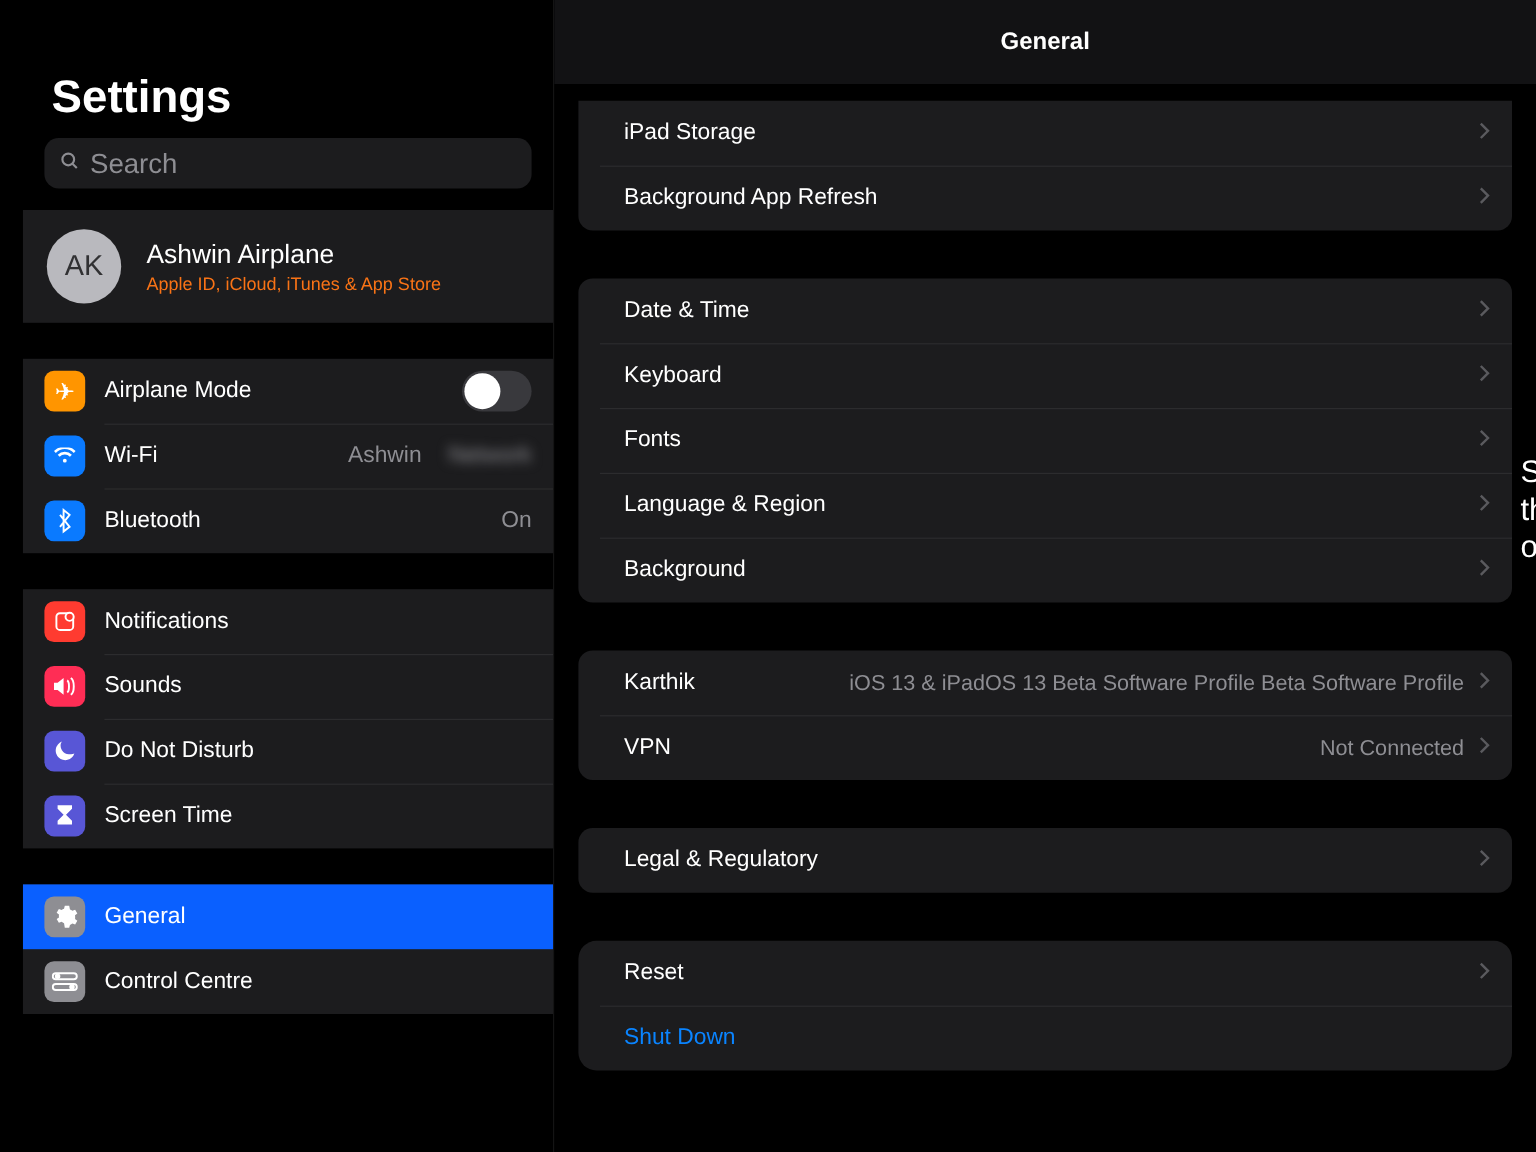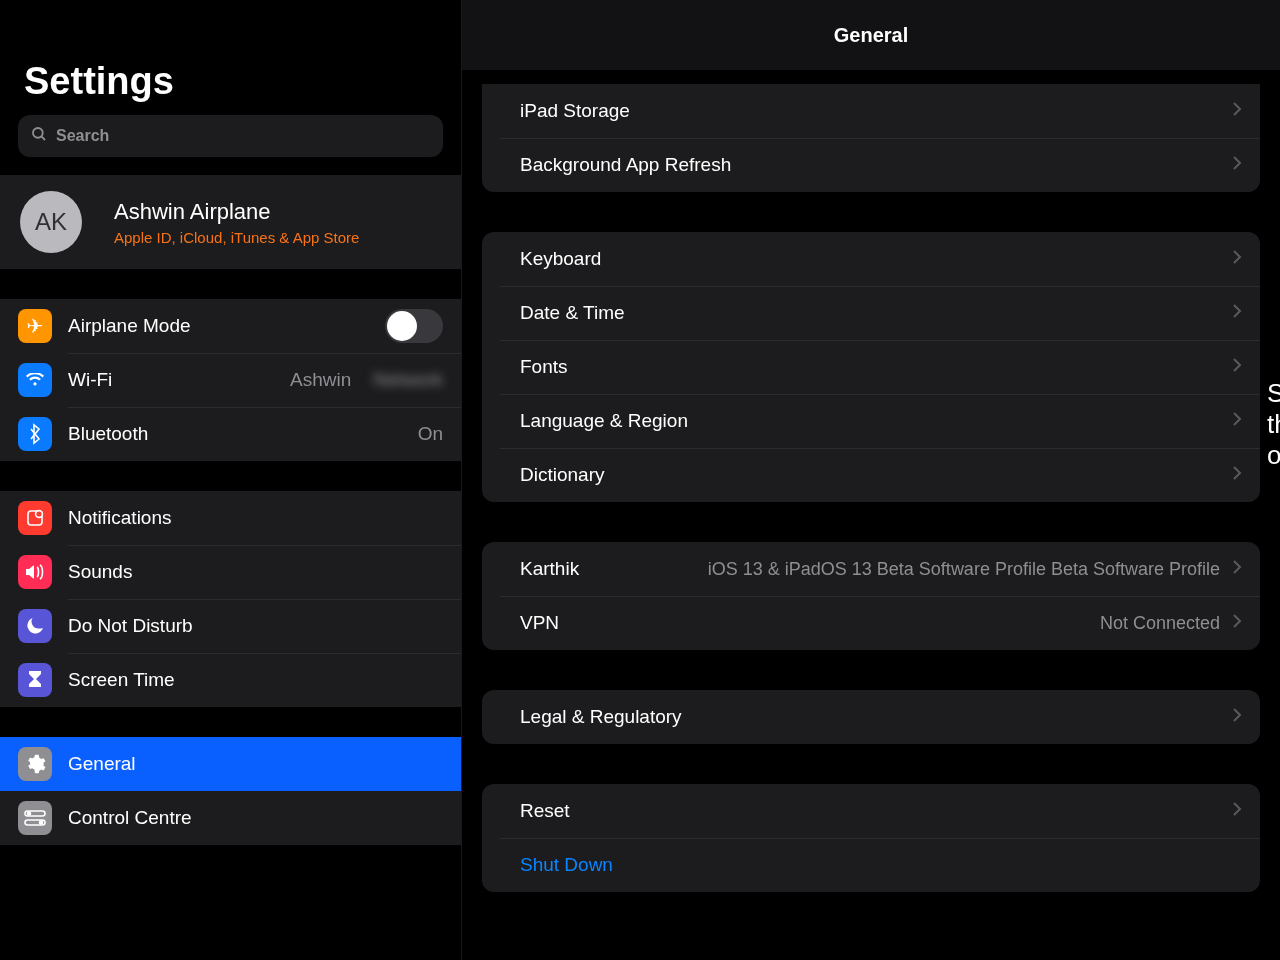--- a/index.html
+++ b/index.html
@@ -12,27 +12,27 @@
   .battery-body { width: 28px; height: 14px; border: 1.5px solid #fff; border-radius: 3px; position: relative; }
   .battery-fill { position: absolute; left: 1px; top: 1px; bottom: 1px; width: 86%; background: #fff; border-radius: 1px; }
   .battery-tip { width: 2.5px; height: 6px; background: #fff; border-radius: 0 2px 2px 0; }
 
   
   .app { display: flex; position: absolute; top: 0; left: 0; right: 0; bottom: 0; }
   .sidebar { width: 462px; background: #000; display: flex; flex-direction: column; border-right: 1px solid #1a1a1a; }
   .detail  { flex: 1; background: #000; position: relative; }
 
   
-  .sidebar-inner { padding-top: 42px; height: 100%; overflow: hidden; }
+  .sidebar-inner { padding-top: 42px; height: 100%; overflow: hidden; margin-left: 19px; }
   .settings-title { font-size: 38px; font-weight: 700; padding: 18px 24px 12px; }
   .searchwrap { margin: 0 18px 18px; background: #1c1c1e; border-radius: 12px; height: 42px; display: flex; align-items: center; padding: 0 12px; color: #8e8e93; gap: 8px; }
-  .searchwrap input { background: transparent; border: none; outline: none; color: #eab308; font-size: 16px; flex: 1; font-weight: bold; }
+  .searchwrap input { background: transparent; border: none; outline: none; color: #eab308; font-size: 23px; flex: 1; }
   .searchwrap input::placeholder { color: #8e8e93; }
 
-  .account { background: #1c1c1e; display: flex; align-items: center; gap: 32px; padding: 16px 20px; margin-bottom: 30px; }
+  .account { background: #1c1c1e; display: flex; align-items: center; gap: 21px; padding: 16px 20px; margin-bottom: 30px; }
   .avatar { width: 62px; height: 62px; border-radius: 50%; background: #b9b9be; color: #313133; display: flex; align-items: center; justify-content: center; font-size: 24px; font-weight: 500; }
   .account .texts .name { font-size: 22px; font-weight: 400; }
   .account .texts .sub  { font-size: 15px; color: #f97316; margin-top: 4px; }
 
   .menu-group { background: #1c1c1e; margin-bottom: 30px; }
   .menu-item { display: flex; align-items: center; height: 54px; padding: 0 18px 0 18px; gap: 16px; position: relative; }
   .menu-item + .menu-item::before { content: ""; position: absolute; left: 68px; right: 0; top: 0; height: 1px; background: #2c2c2e; }
   .menu-item .label { flex: 1; font-size: 19px; }
   .menu-item .value { color: #8e8e93; font-size: 19px; }
   .menu-item.selected { background: #0a60ff; }
@@ -225,49 +225,49 @@
           <div class="rlabel">Background App Refresh</div>
           <div class="rfill"></div>
           <span class="chevron"><svg width="10" height="16" viewBox="0 0 10 16" fill="none" stroke="#5a5a5e" stroke-width="2">
                 <path d="M2 2l6 6-6 6"></path>
               </svg></span>
         </div>
       </div>
 
       <div class="card">
         <div class="row">
+          <div class="rlabel">Date &amp; Time</div>
+            <div class="rfill"></div>
+          <span class="chevron"><svg width="10" height="16" viewBox="0 0 10 16" fill="none" stroke="#5a5a5e" stroke-width="2">
+                <path d="M2 2l6 6-6 6"></path>
+              </svg></span>
+        </div>
+        <div class="row">
           <div class="rlabel">Keyboard</div>
             <div class="rfill"></div>
           <span class="chevron"><svg width="10" height="16" viewBox="0 0 10 16" fill="none" stroke="#5a5a5e" stroke-width="2">
                 <path d="M2 2l6 6-6 6"></path>
               </svg></span>
         </div>
         <div class="row">
-          <div class="rlabel">Date &amp; Time</div>
-            <div class="rfill"></div>
-          <span class="chevron"><svg width="10" height="16" viewBox="0 0 10 16" fill="none" stroke="#5a5a5e" stroke-width="2">
-                <path d="M2 2l6 6-6 6"></path>
-              </svg></span>
-        </div>
-        <div class="row">
           <div class="rlabel">Fonts</div>
             <div class="rfill"></div>
           <span class="chevron"><svg width="10" height="16" viewBox="0 0 10 16" fill="none" stroke="#5a5a5e" stroke-width="2">
                 <path d="M2 2l6 6-6 6"></path>
               </svg></span>
         </div>
         <div class="row">
           <div class="rlabel">Language &amp; Region</div>
             <div class="rfill"></div>
           <span class="chevron"><svg width="10" height="16" viewBox="0 0 10 16" fill="none" stroke="#5a5a5e" stroke-width="2">
                 <path d="M2 2l6 6-6 6"></path>
               </svg></span>
         </div>
         <div class="row">
-          <div class="rlabel">Dictionary</div>
+          <div class="rlabel">Background</div>
             <div class="rfill"></div>
           <span class="chevron"><svg width="10" height="16" viewBox="0 0 10 16" fill="none" stroke="#5a5a5e" stroke-width="2">
                 <path d="M2 2l6 6-6 6"></path>
               </svg></span>
         </div>
       </div>
 
       <div class="card">
         <div class="row">
           <div class="rlabel">Karthik</div>
@@ -290,21 +290,21 @@
       <div class="card">
         <div class="row">
           <div class="rlabel">Legal &amp; Regulatory</div>
             <div class="rfill"></div>
           <span class="chevron"><svg width="10" height="16" viewBox="0 0 10 16" fill="none" stroke="#5a5a5e" stroke-width="2">
                 <path d="M2 2l6 6-6 6"></path>
               </svg></span>
         </div>
       </div>
 
-      <div class="card" style="margin-bottom:0;">
+      <div class="card" style="margin-bottom:0;border-radius:15px;">
         <div class="row">
           <div class="rlabel">Reset</div>
             <div class="rfill"></div>
           <span class="chevron"><svg width="10" height="16" viewBox="0 0 10 16" fill="none" stroke="#5a5a5e" stroke-width="2">
                 <path d="M2 2l6 6-6 6"></path>
               </svg></span>
         </div>
         <div class="row link">
           <div class="rlabel">Shut Down</div>
             <div class="rfill"></div>

